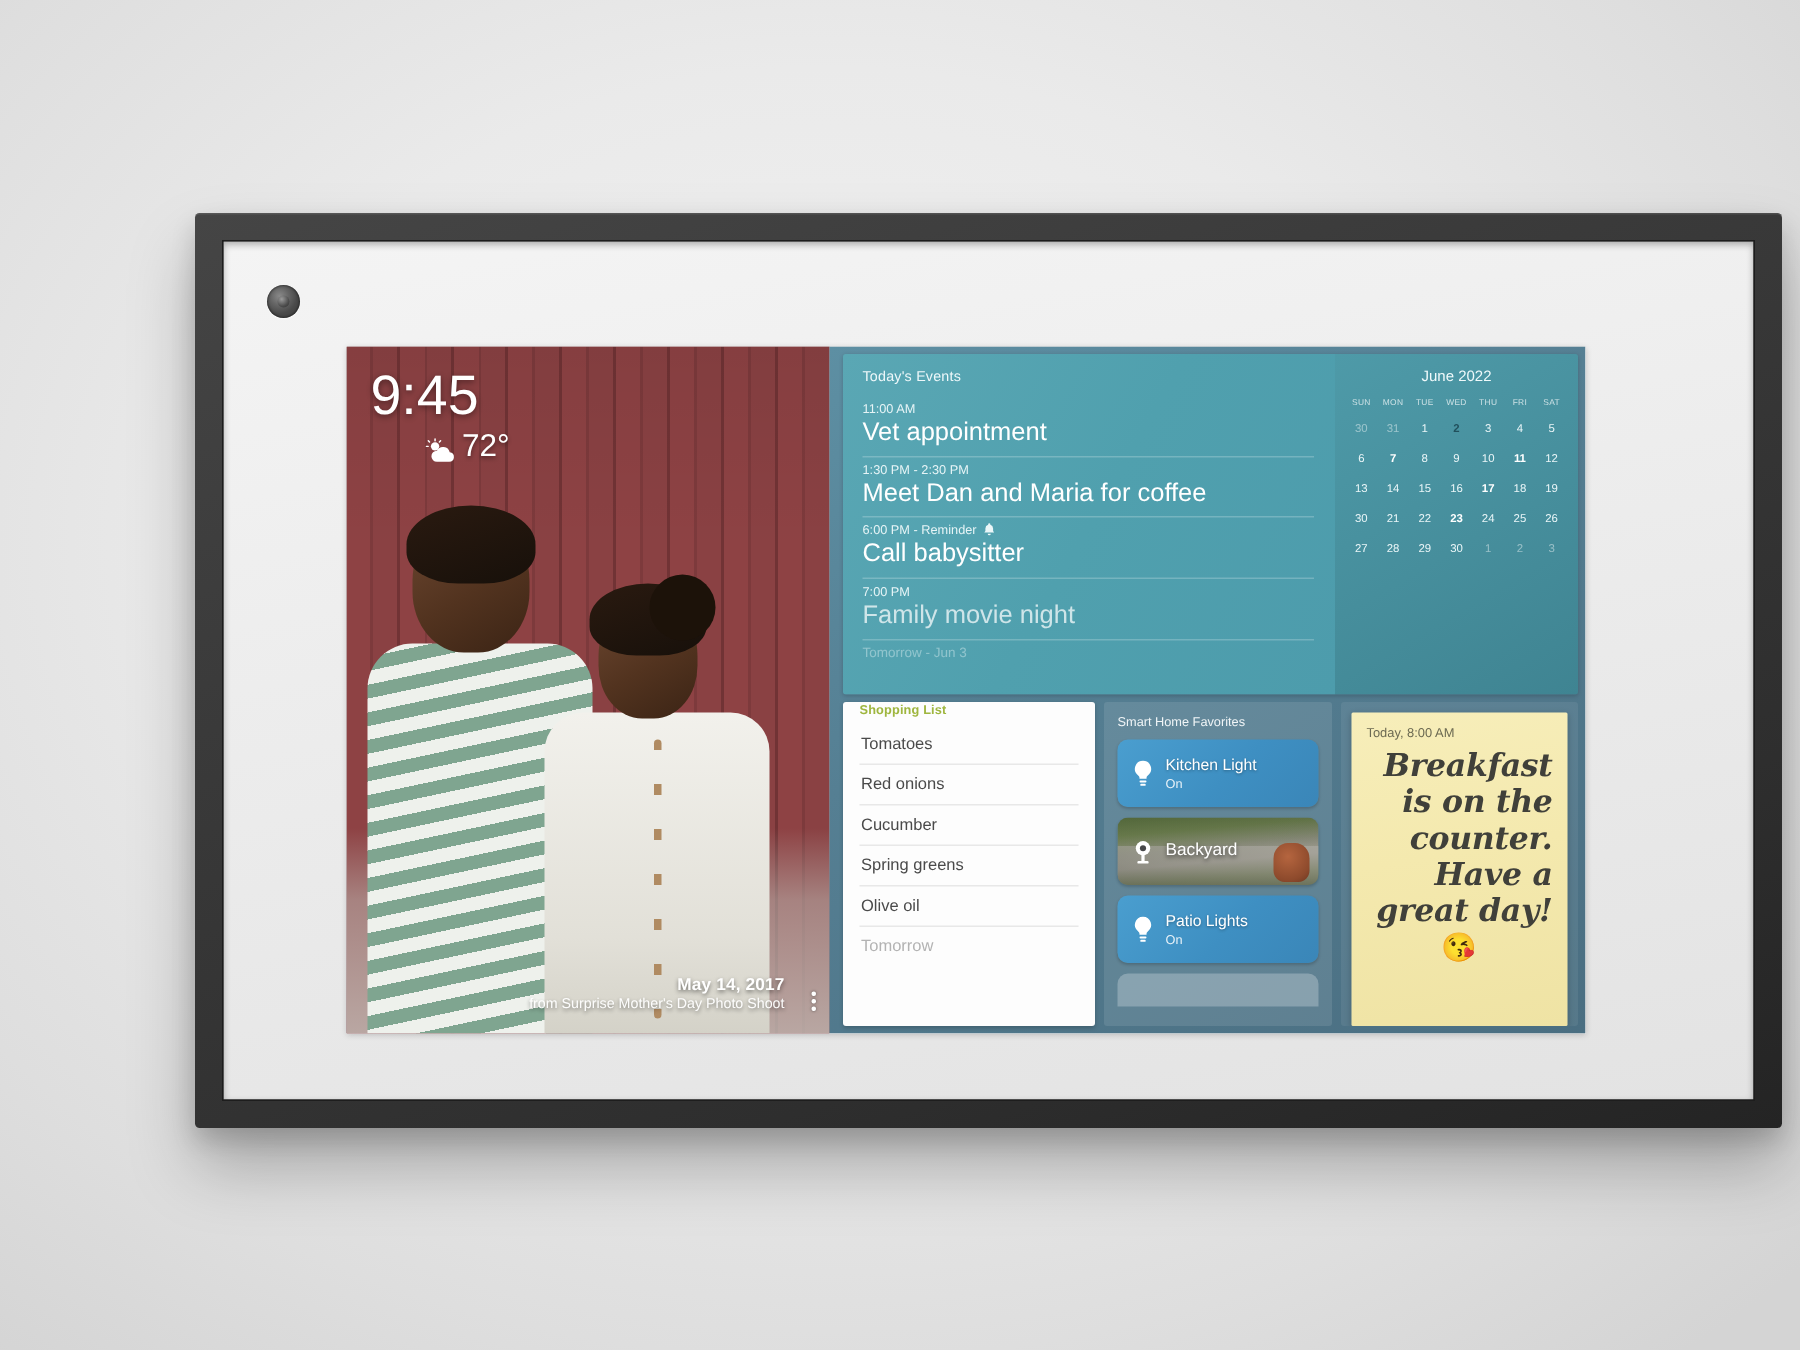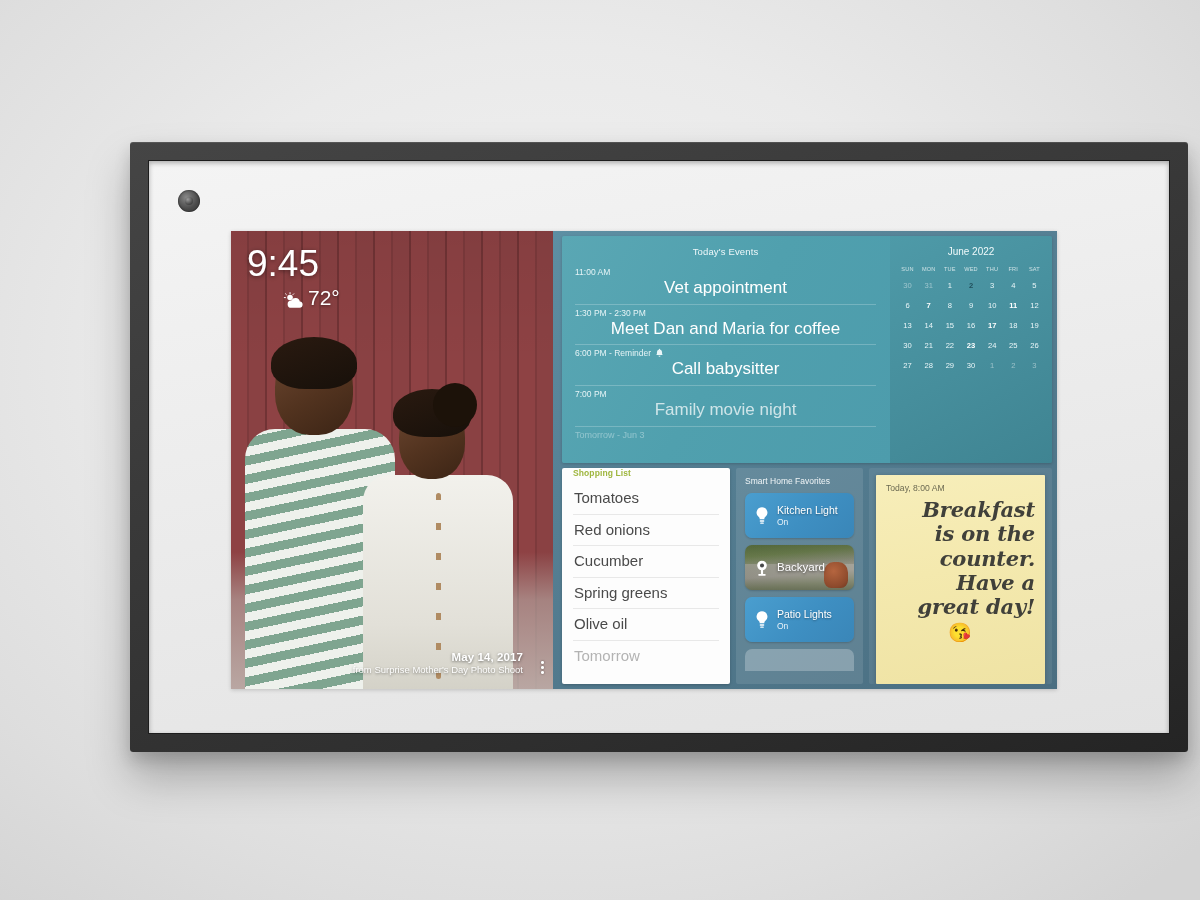--- a/index.html
+++ b/index.html
@@ -167,21 +167,20 @@
     display: flex; height: 227px;
     border-radius: 2px; overflow: hidden;
     box-shadow: 0 1px 3px rgba(0,0,0,0.18);
   }
   #events-panel {
     position: relative;
     flex: 1;
     background: linear-gradient(120deg, #5aa7b4 0%, #50a0ae 50%, #4d9cac 100%);
     padding: 10px 14px 0 13px;
     overflow: hidden;
-    text-align: center;
   }
   #events-title {
     font-size: 9.5px; color: #eef8fa; font-weight: 400; letter-spacing: .15px;
     margin-bottom: 7px;
   }
   .event-item { padding: 3px 0 5px; border-bottom: 1px solid rgba(255,255,255,0.22); }
   .event-meta {
     font-size: 8.5px; color: #e6f4f6; font-weight: 400;
     display: flex; align-items: center; gap: 4px; margin-bottom: 1px;
   }
@@ -236,30 +235,30 @@
     border-radius: 2px;
     padding: 0 11px 0;
     overflow: hidden;
     box-shadow: 0 1px 3px rgba(0,0,0,0.2);
   }
   #shopping-title {
     font-size: 8.5px; color: #9fb63f; font-weight: 600; letter-spacing: .1px;
     margin-bottom: 5px;
   }
   .shop-item {
-    font-size: 15px; color: #4a4a4a; font-weight: 400;
+    font-size: 11px; color: #4a4a4a; font-weight: 400;
     padding: 7px 0 7px 1px;
     border-bottom: 1px solid #e8e8e8;
     line-height: 1.1;
   }
   .shop-item.faded { color: #b3b3b3; border-bottom: none; }
 
   
   #smarthome-card {
-    width: 127px;
+    width: 152px;
     background: rgba(255,255,255,0.10);
     border-radius: 2px;
     padding: 8px 9px 0;
     overflow: hidden;
   }
   #smarthome-title {
     font-size: 8.5px; color: #f0f5f7; font-weight: 400; margin-bottom: 7px;
   }
   .sh-tile {
     position: relative;

